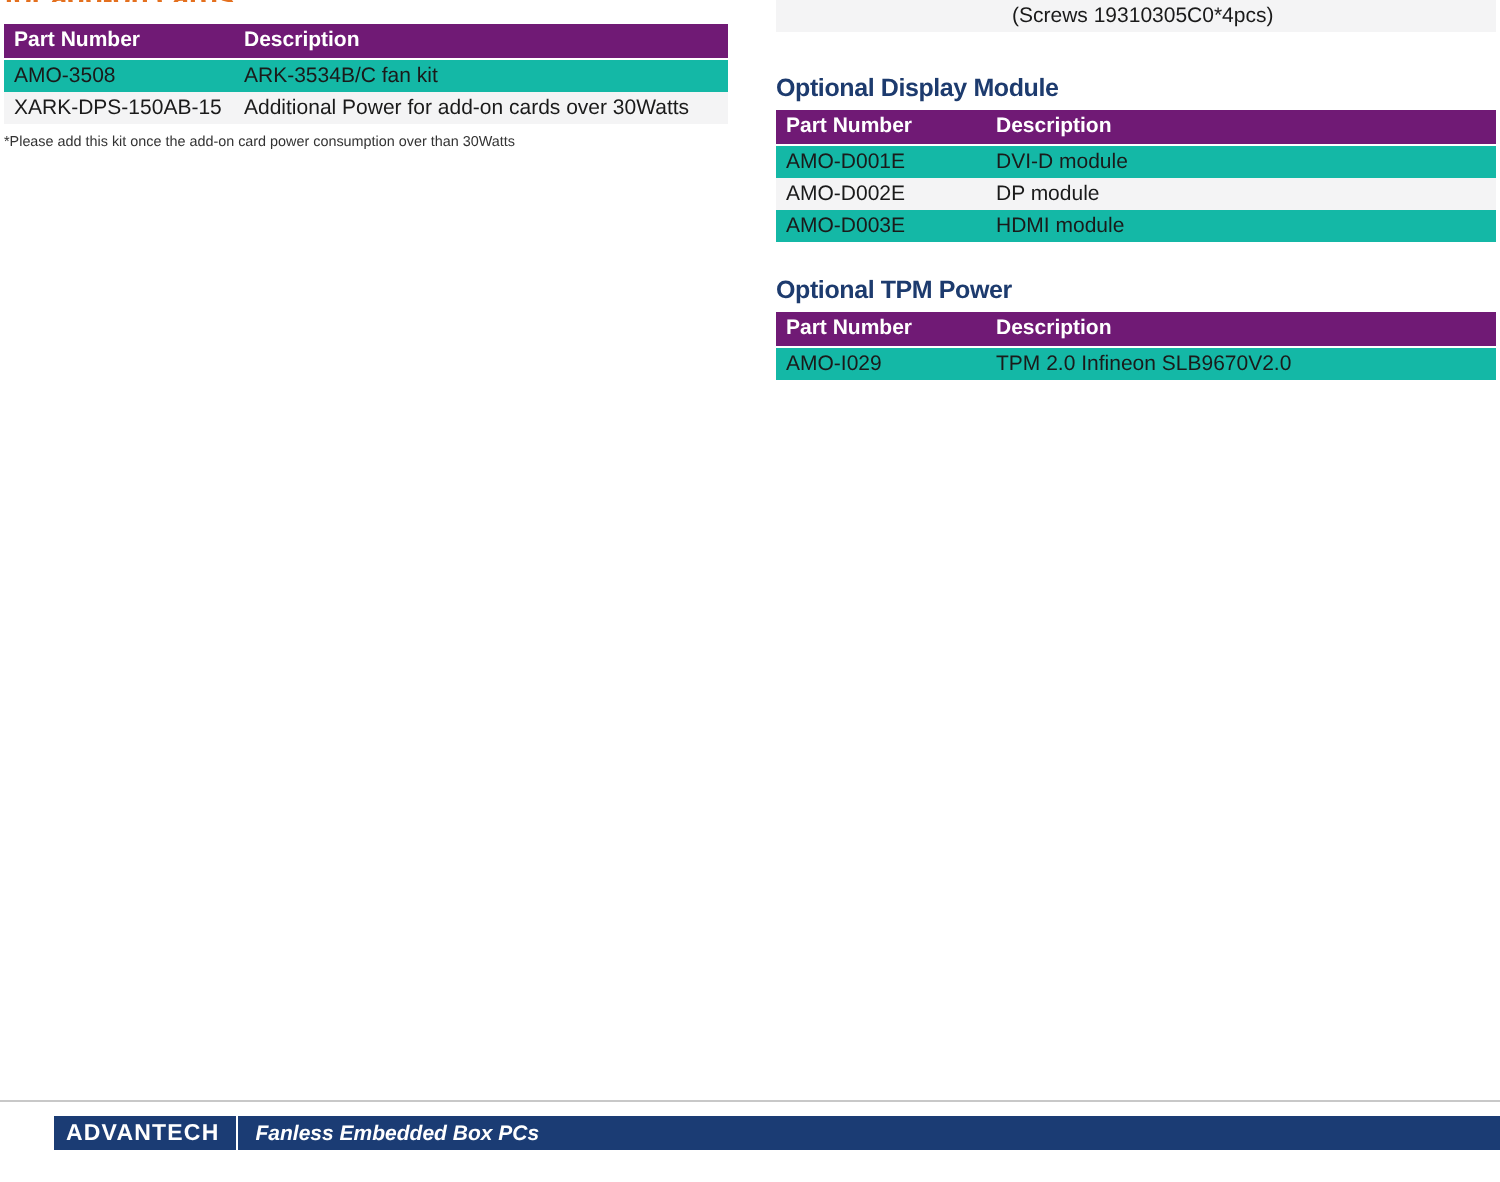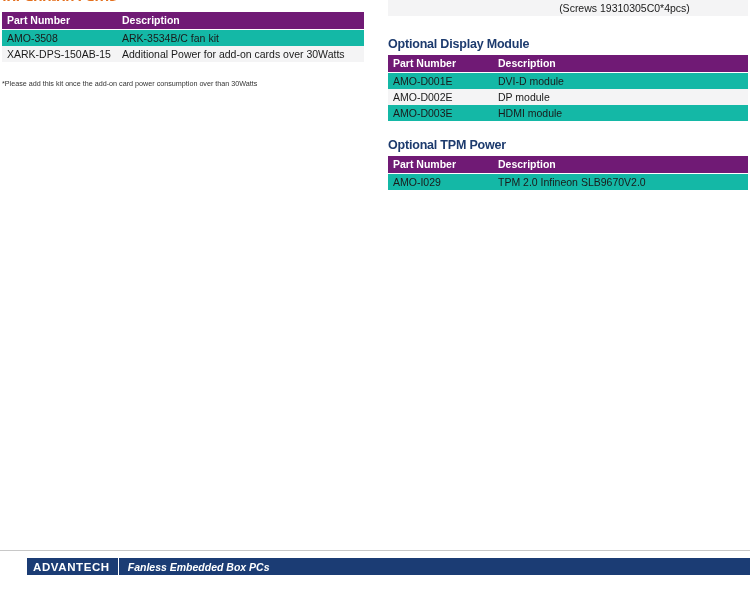--- a/index.html
+++ b/index.html
@@ -80,26 +80,26 @@
     background: #14b8a6;
   }
   table.spec tr.even td {
     background: #f4f4f5;
   }
   .col-pn { width: 115px; }
   .col-pn-r { width: 105px; }
   .note {
     font-size: 7.2px;
     color: #333;
-    margin-top: 17px;
+    margin-top: 4px;
     line-height: 9px;
   }
   .tbl-block { margin-bottom: 14px; }
   .tbl-block:last-child { margin-bottom: 0; }
-  .indent-line { display: block; padding-left: 8px; text-align: center; }
+  .indent-line { display: block; padding-left: 8px; }
 
   
   .clip-top {
     position: relative;
     height: 22px;
     overflow: hidden;
   }
   .clip-top .inner {
     position: absolute;
     left: 0;

